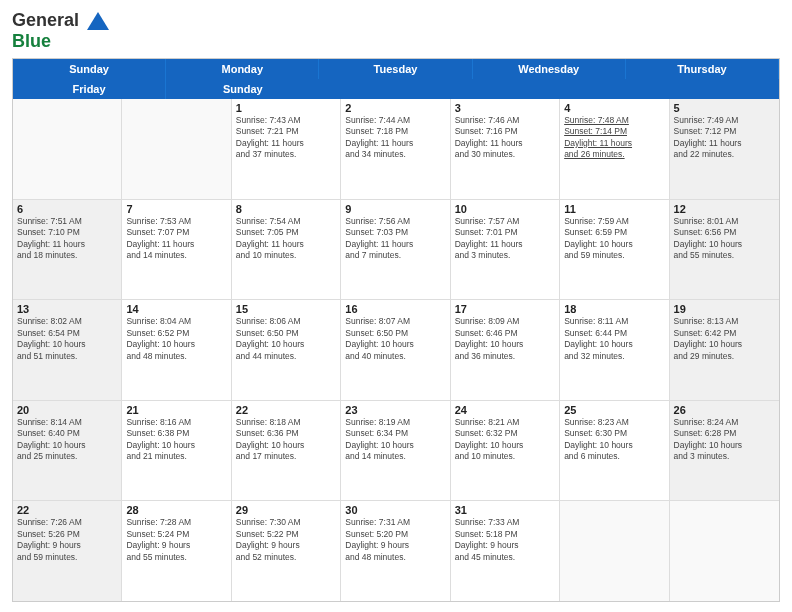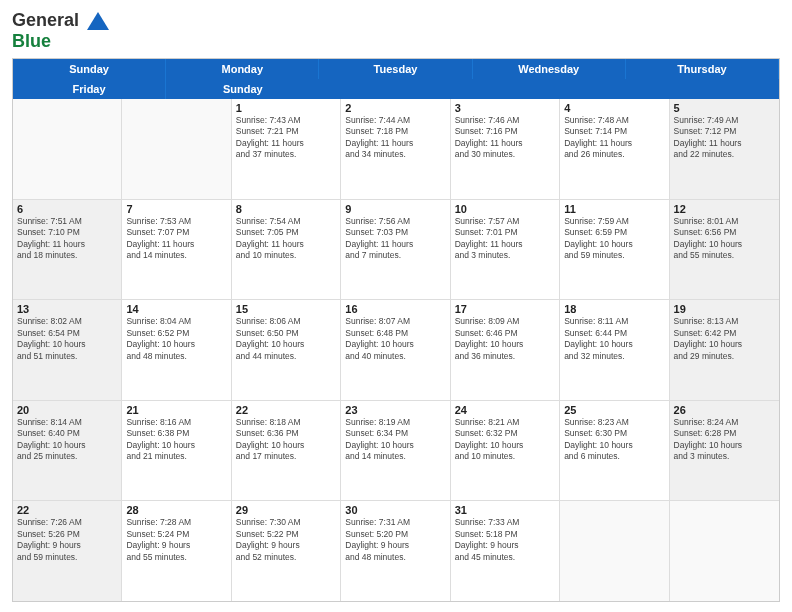--- a/index.html
+++ b/index.html
@@ -161,21 +161,21 @@
           </div>
           <div class="cal-cell">
             <div class="day-number">3</div>
             <div class="day-info" style="white-space: pre-line;">Sunrise: 7:46 AM
 Sunset: 7:16 PM
 Daylight: 11 hours
 and 30 minutes.</div>
           </div>
           <div class="cal-cell">
             <div class="day-number">4</div>
-            <div class="day-info" style="white-space: pre-line;">Sunrise: 7:48 AM
+            <div class="day-info" style="white-space: pre-line; text-decoration: underline;">Sunrise: 7:48 AM
 Sunset: 7:14 PM
 Daylight: 11 hours
 and 26 minutes.</div>
           </div>
           <div class="cal-cell shaded">
             <div class="day-number">5</div>
             <div class="day-info" style="white-space: pre-line;">Sunrise: 7:49 AM
 Sunset: 7:12 PM
 Daylight: 11 hours
 and 22 minutes.</div>
@@ -250,21 +250,21 @@
           <div class="cal-cell">
             <div class="day-number">15</div>
             <div class="day-info" style="white-space: pre-line;">Sunrise: 8:06 AM
 Sunset: 6:50 PM
 Daylight: 10 hours
 and 44 minutes.</div>
           </div>
           <div class="cal-cell">
             <div class="day-number">16</div>
             <div class="day-info" style="white-space: pre-line;">Sunrise: 8:07 AM
-Sunset: 6:48 PM
+Sunset: 6:50 PM
 Daylight: 10 hours
 and 40 minutes.</div>
           </div>
           <div class="cal-cell">
             <div class="day-number">17</div>
             <div class="day-info" style="white-space: pre-line;">Sunrise: 8:09 AM
 Sunset: 6:46 PM
 Daylight: 10 hours
 and 36 minutes.</div>
           </div>

